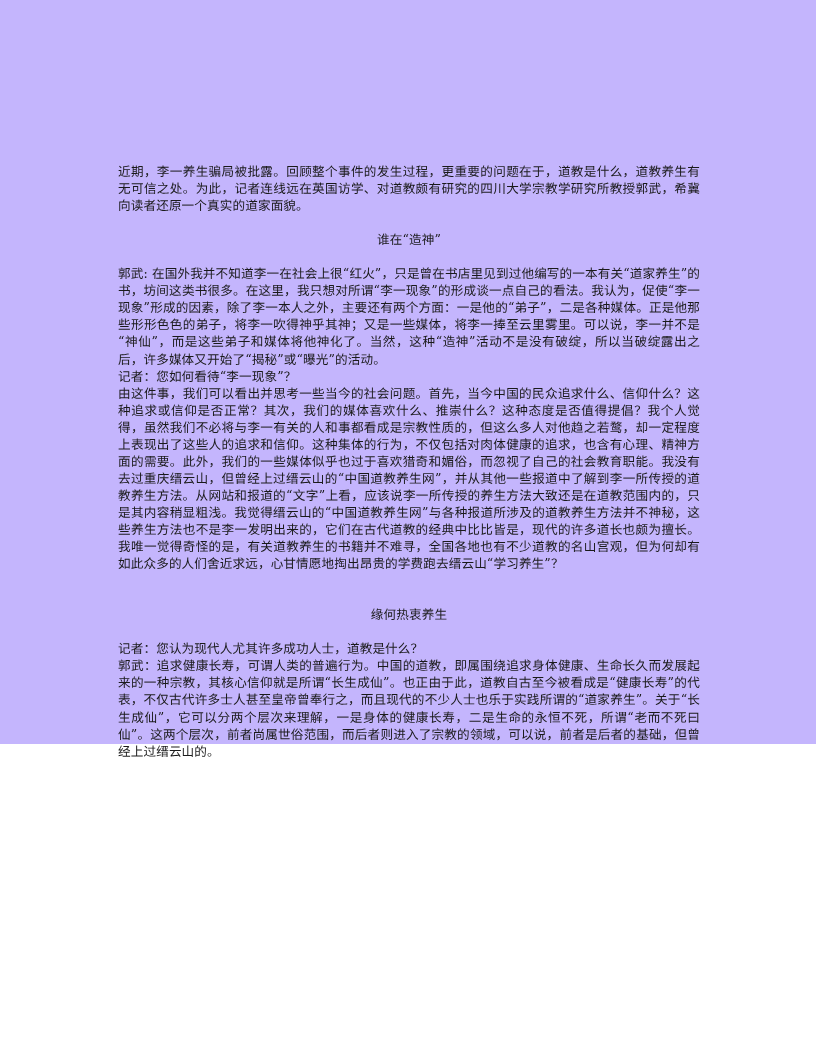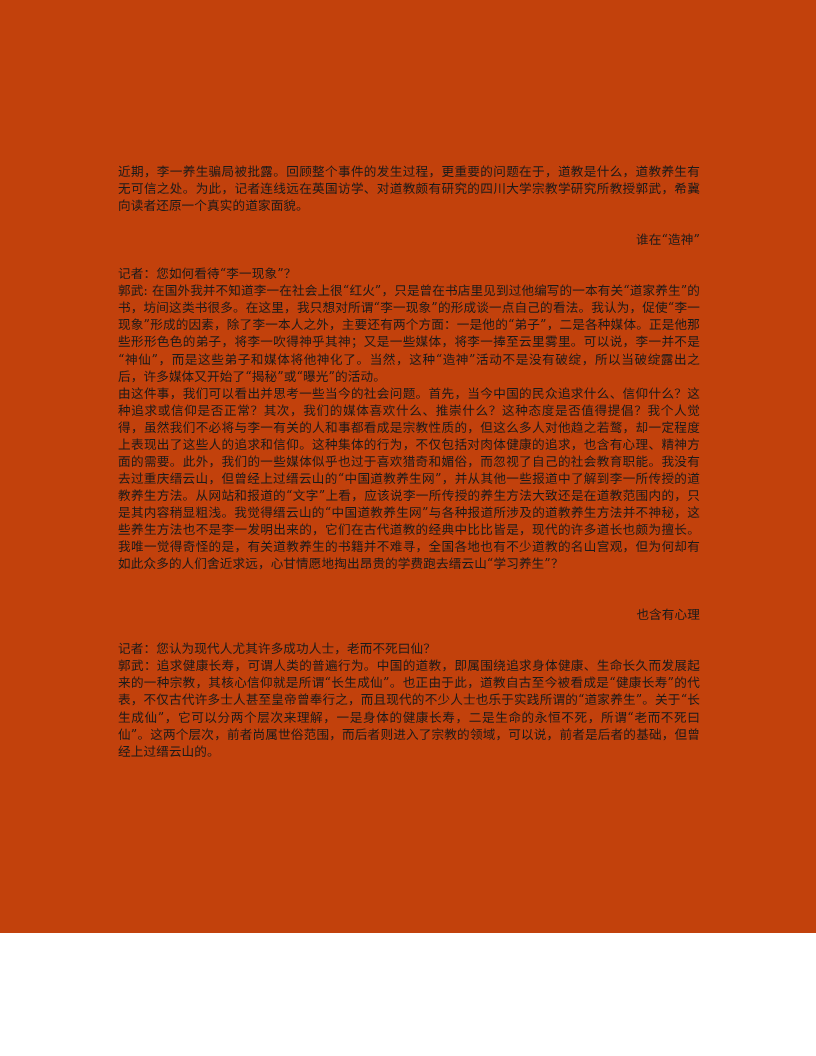--- a/index.html
+++ b/index.html
@@ -11,76 +11,76 @@
   body {
     width: 816px;
     height: 1056px;
     font-family: "DejaVu Serif", "Liberation Serif", serif;
     color: #1a1a1a;
     overflow: hidden;
   }
   .page {
     position: relative;
     width: 816px;
-    height: 933px;
-    background: #c2410c;
+    height: 744px;
+    background: #c4b5fd;
     box-sizing: border-box;
     padding: 163px 116px 16px 118px;
   }
   .doc-body {
     width: 582px;
   }
   p.para {
     margin: 0;
     font-size: 12.6px;
     line-height: 17.05px;
     text-align: justify;
     text-justify: inter-ideograph;
     letter-spacing: 0.01em;
     word-break: break-all;
     text-indent: 0;
   }
   p.heading {
     margin: 0;
     font-size: 12.6px;
     line-height: 17.05px;
-    text-align: right;
+    text-align: center;
     letter-spacing: 0.01em;
   }
   .gap {
     height: 17.05px;
   }
 </style>
 </head>
 <body>
 
 <div class="page">
   <div class="doc-body">
 
     <p class="para">近期，李一养生骗局被批露。回顾整个事件的发生过程，更重要的问题在于，道教是什么，道教养生有无可信之处。为此，记者连线远在英国访学、对道教颇有研究的四川大学宗教学研究所教授郭武，希冀向读者还原一个真实的道家面貌。</p>
 
     <div class="gap"></div>
 
     <p class="heading">谁在“造神”</p>
 
     <div class="gap"></div>
 
+    <p class="para">郭武: 在国外我并不知道李一在社会上很“红火”，只是曾在书店里见到过他编写的一本有关“道家养生”的书，坊间这类书很多。在这里，我只想对所谓“李一现象”的形成谈一点自己的看法。我认为，促使“李一现象”形成的因素，除了李一本人之外，主要还有两个方面：一是他的“弟子”，二是各种媒体。正是他那些形形色色的弟子，将李一吹得神乎其神；又是一些媒体，将李一捧至云里雾里。可以说，李一并不是“神仙”，而是这些弟子和媒体将他神化了。当然，这种“造神”活动不是没有破绽，所以当破绽露出之后，许多媒体又开始了“揭秘”或“曝光”的活动。</p>
+
     <p class="para">记者：您如何看待“李一现象”？</p>
-
-    <p class="para">郭武: 在国外我并不知道李一在社会上很“红火”，只是曾在书店里见到过他编写的一本有关“道家养生”的书，坊间这类书很多。在这里，我只想对所谓“李一现象”的形成谈一点自己的看法。我认为，促使“李一现象”形成的因素，除了李一本人之外，主要还有两个方面：一是他的“弟子”，二是各种媒体。正是他那些形形色色的弟子，将李一吹得神乎其神；又是一些媒体，将李一捧至云里雾里。可以说，李一并不是“神仙”，而是这些弟子和媒体将他神化了。当然，这种“造神”活动不是没有破绽，所以当破绽露出之后，许多媒体又开始了“揭秘”或“曝光”的活动。</p>
 
     <p class="para">由这件事，我们可以看出并思考一些当今的社会问题。首先，当今中国的民众追求什么、信仰什么？这种追求或信仰是否正常？其次，我们的媒体喜欢什么、推崇什么？这种态度是否值得提倡？我个人觉得，虽然我们不必将与李一有关的人和事都看成是宗教性质的，但这么多人对他趋之若鹜，却一定程度上表现出了这些人的追求和信仰。这种集体的行为，不仅包括对肉体健康的追求，也含有心理、精神方面的需要。此外，我们的一些媒体似乎也过于喜欢猎奇和媚俗，而忽视了自己的社会教育职能。我没有去过重庆缙云山，但曾经上过缙云山的“中国道教养生网”，并从其他一些报道中了解到李一所传授的道教养生方法。从网站和报道的“文字”上看，应该说李一所传授的养生方法大致还是在道教范围内的，只是其内容稍显粗浅。我觉得缙云山的“中国道教养生网”与各种报道所涉及的道教养生方法并不神秘，这些养生方法也不是李一发明出来的，它们在古代道教的经典中比比皆是，现代的许多道长也颇为擅长。我唯一觉得奇怪的是，有关道教养生的书籍并不难寻，全国各地也有不少道教的名山宫观，但为何却有如此众多的人们舍近求远，心甘情愿地掏出昂贵的学费跑去缙云山“学习养生”？</p>
 
     <div class="gap"></div>
 
 
     <div class="gap"></div>
 
-    <p class="heading">也含有心理</p>
+    <p class="heading">缘何热衷养生</p>
 
     <div class="gap"></div>
 
-    <p class="para">记者：您认为现代人尤其许多成功人士，老而不死曰仙？</p>
+    <p class="para">记者：您认为现代人尤其许多成功人士，道教是什么？</p>
 
     <p class="para">郭武：追求健康长寿，可谓人类的普遍行为。中国的道教，即属围绕追求身体健康、生命长久而发展起来的一种宗教，其核心信仰就是所谓“长生成仙”。也正由于此，道教自古至今被看成是“健康长寿”的代表，不仅古代许多士人甚至皇帝曾奉行之，而且现代的不少人士也乐于实践所谓的“道家养生”。关于“长生成仙”，它可以分两个层次来理解，一是身体的健康长寿，二是生命的永恒不死，所谓“老而不死曰仙”。这两个层次，前者尚属世俗范围，而后者则进入了宗教的领域，可以说，前者是后者的基础，但曾经上过缙云山的。</p>
 
   </div>
 </div>
 
 </body></html>

